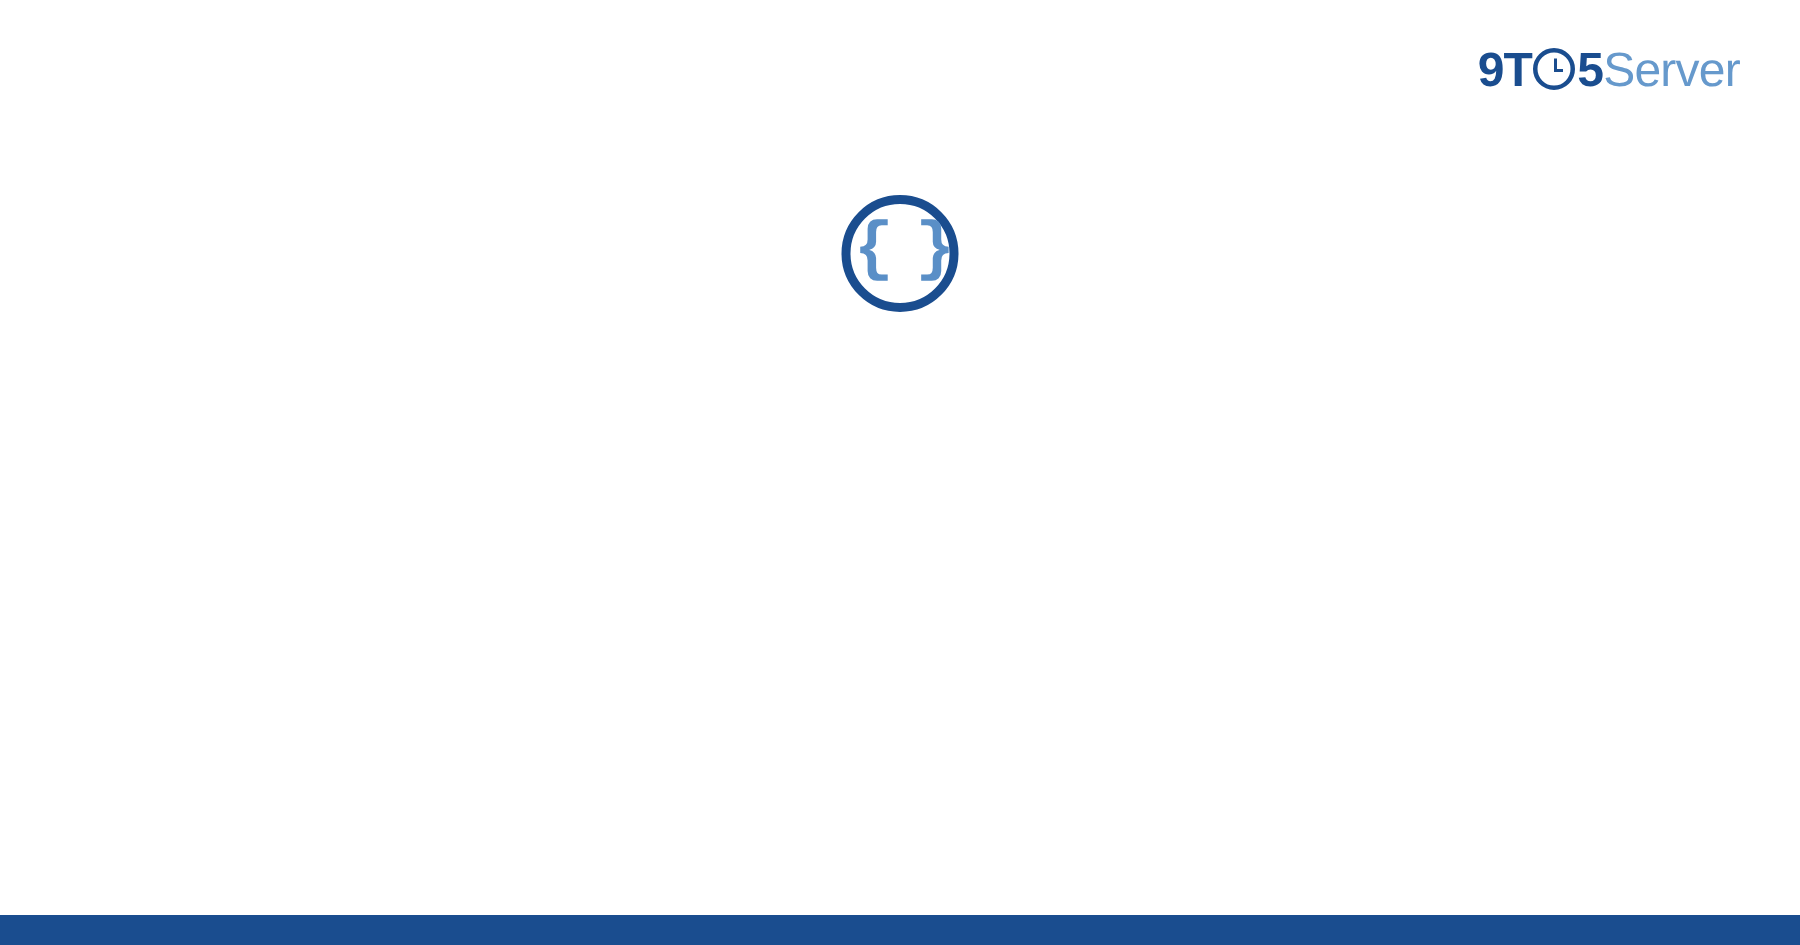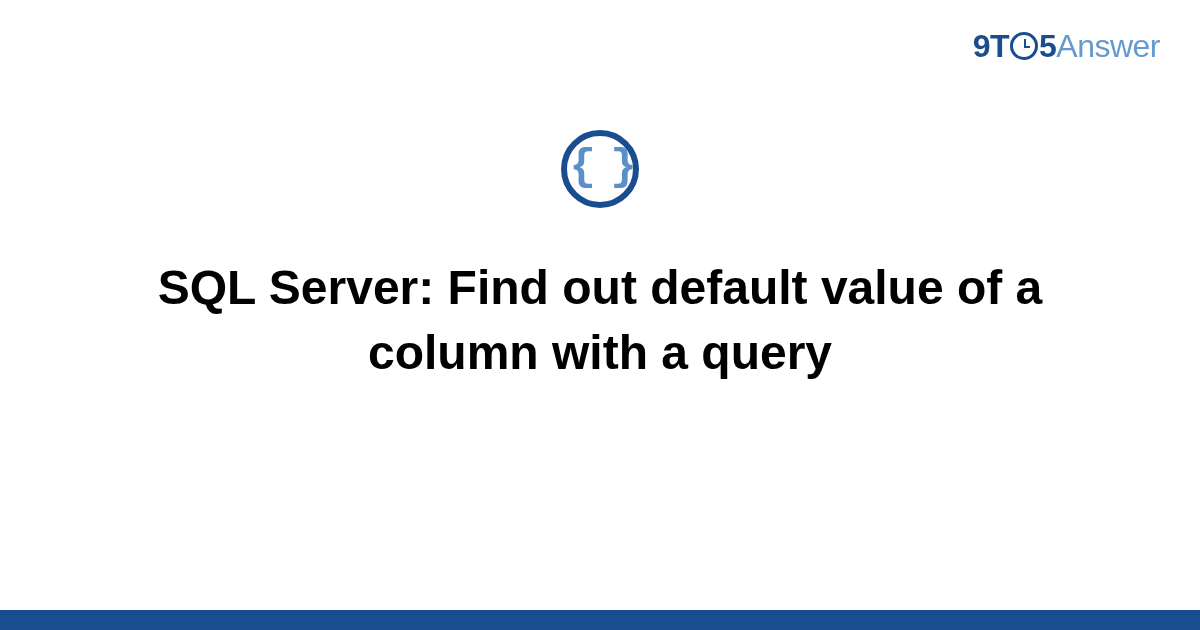--- a/index.html
+++ b/index.html
@@ -114,23 +114,22 @@
       left: 0;
       right: 0;
       height: 20px;
       background: #1a4d8f;
     }
   </style>
 </head>
 <body>
 
 <div class="logo">
-  <span class="nine">9</span><span class="t">T</span><span class="clock"></span><span class="five">5</span><span class="answer">Answer</span>
+  <span class="nine">9</span><span class="t">T</span><span class="clock"></span><span class="five">5</span><span class="answer">Server</span>
 </div>
 
 <div class="content">
   <div class="icon-circle">
     <span class="braces">{ }</span>
   </div>
-  <h1 class="title">SQL Server: Find out default value of a column with a query</h1>
 </div>
 
 <div class="bottom-bar"></div>
 
 </body></html>

